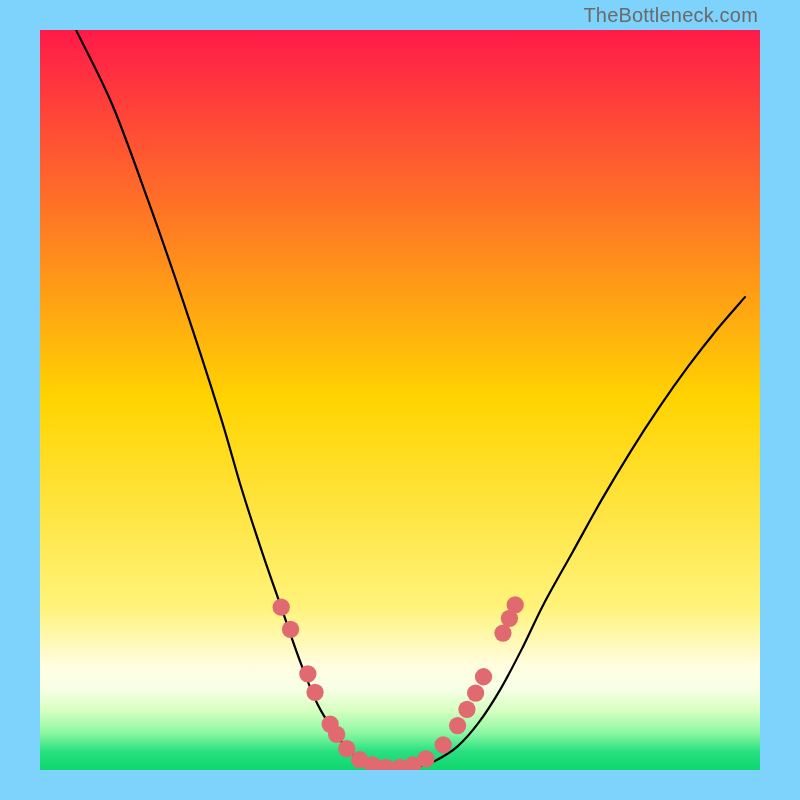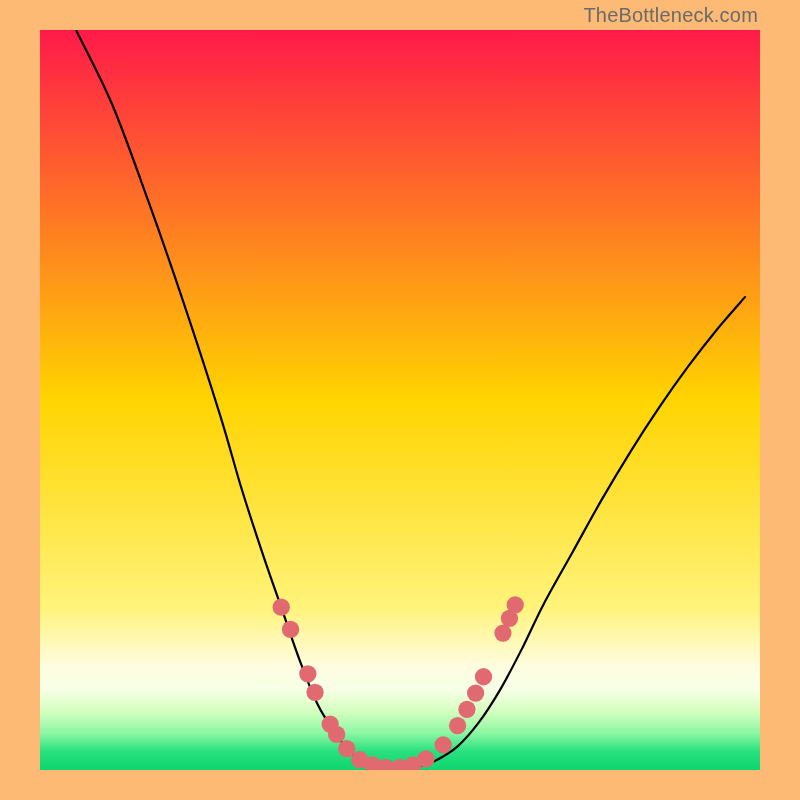--- a/index.html
+++ b/index.html
@@ -8,21 +8,21 @@
     width: 800px;
     height: 800px;
     overflow: hidden;
     background: #000;
     font-family: Arial, Helvetica, sans-serif;
   }
   .frame {
     position: relative;
     width: 800px;
     height: 800px;
-    background: #fdba74;
+    background: #7dd3fc;
   }
   .plot-area {
     position: absolute;
     left: 40px;
     top: 30px;
     width: 720px;
     height: 740px;
     overflow: hidden;
   }
   .gradient {

